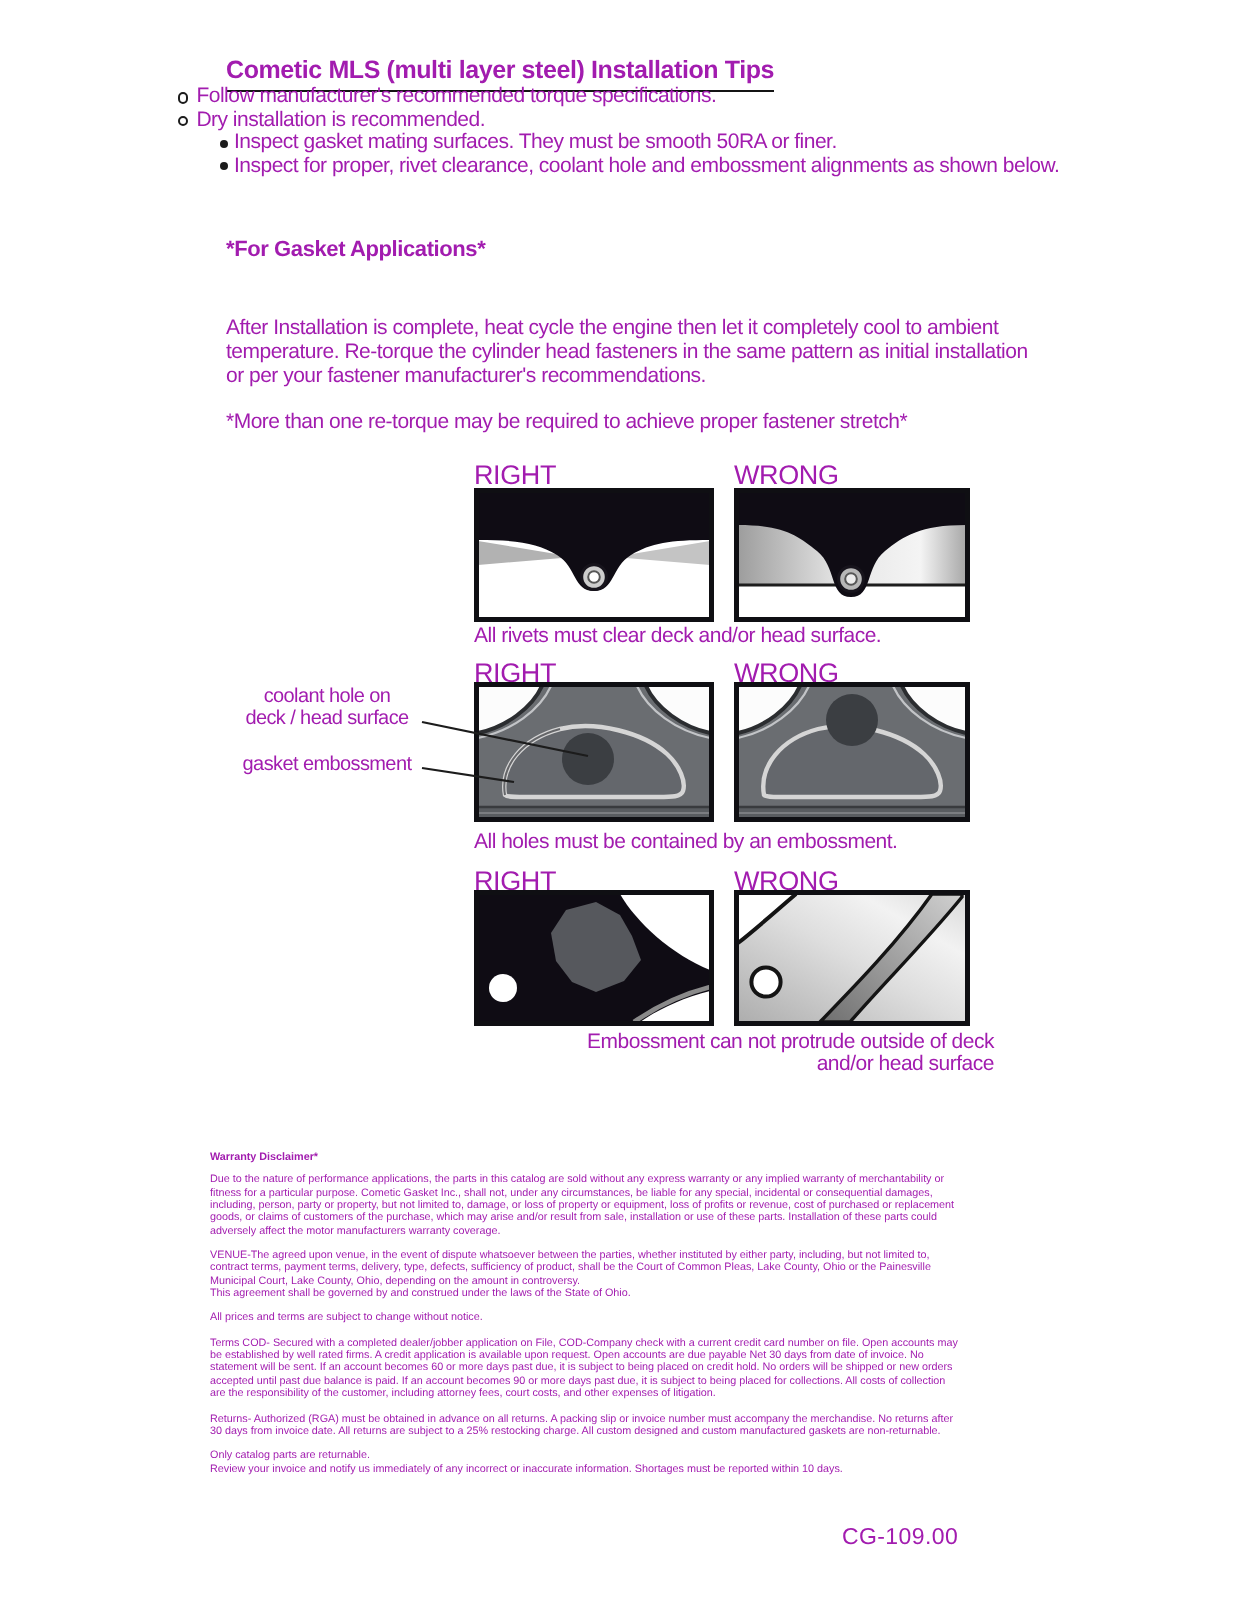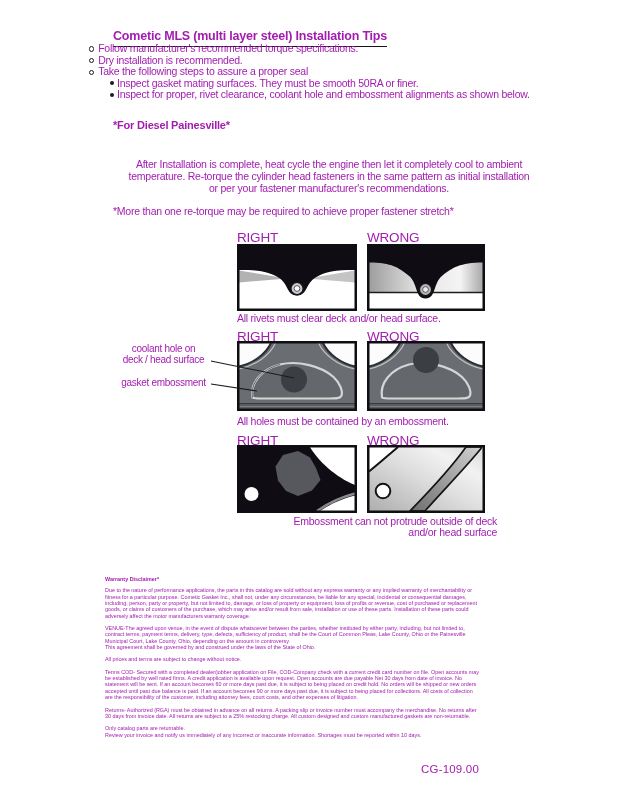--- a/index.html
+++ b/index.html
@@ -44,37 +44,33 @@
 
   <div class="abs bullets" style="left:89px; top:43px; width:460px;">
     <div class="b-row">
       <span class="marker-o"></span>
       <span>Follow manufacturer's recommended torque specifications.</span>
     </div>
     <div class="b-row">
       <span class="marker-o"></span>
       <span>Dry installation is recommended.</span>
     </div>
-    <div class="b-row">
-      <span class="marker-o"></span>
-      <span>Take the following steps to assure a proper seal</span>
-    </div>
     <div class="b-row sub">
       <span class="marker-f"></span>
       <span>Inspect gasket mating surfaces.  They must be smooth 50RA or finer.</span>
     </div>
     <div class="b-row sub">
       <span class="marker-f"></span>
       <span>Inspect for proper, rivet clearance, coolant hole and embossment alignments as shown below.</span>
     </div>
   </div>
 
   <div class="abs" style="left:113px; top:119px; width:432px;">
-    <div class="d-head">*For Diesel Painesville*</div>
-    <p class="body-text pre" style="margin-top:28px;text-align:center;">After Installation is complete, heat cycle the engine then let it completely cool to ambient
+    <div class="d-head">*For Gasket Applications*</div>
+    <p class="body-text pre" style="margin-top:28px;">After Installation is complete, heat cycle the engine then let it completely cool to ambient
 temperature. Re-torque the cylinder head fasteners in the same pattern as initial installation
 or per your fastener manufacturer's recommendations.</p>
     <p class="body-text" style="margin-top:11px;">*More than one re-torque may be required to achieve proper fastener stretch*</p>
   </div>
 
   <div class="abs dlabel" style="left:237px; top:230px; width:120px;">RIGHT</div>
   <div class="abs dlabel" style="left:367px; top:230px; width:118px;">WRONG</div>
 
   <svg class="abs" style="left:237px; top:244px;" width="120" height="67" viewBox="0 0 120 67">
     <rect width="120" height="67" fill="#ffffff"></rect>

